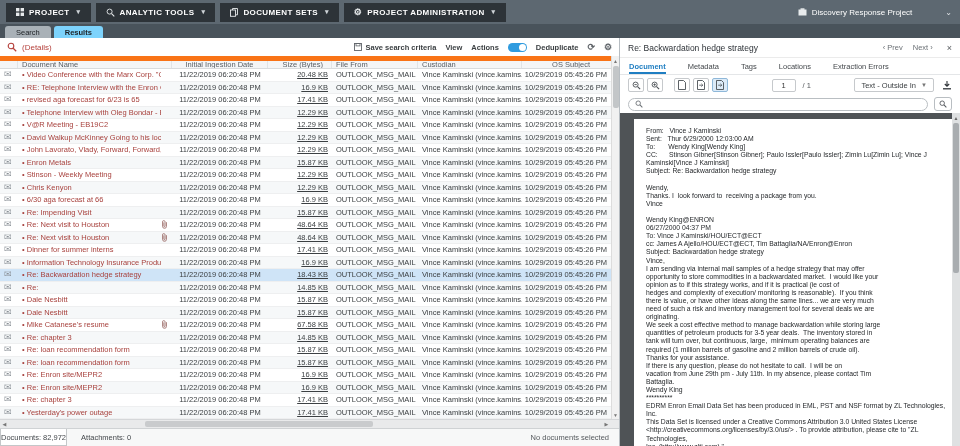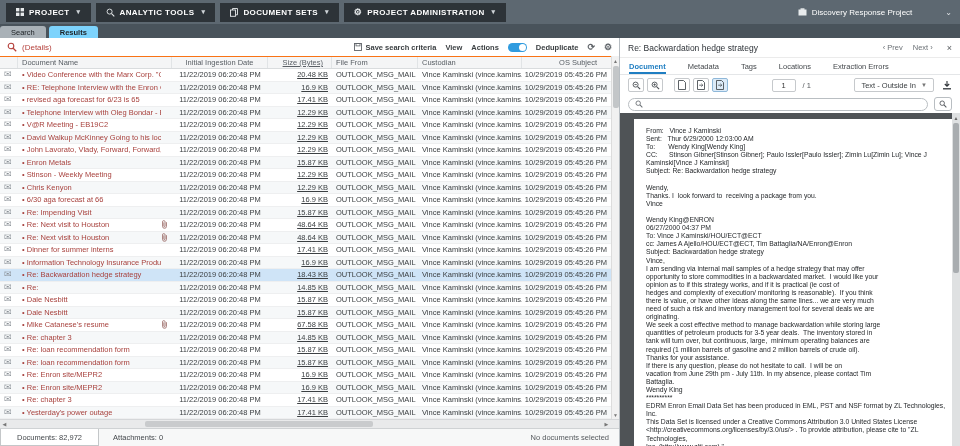--- a/index.html
+++ b/index.html
@@ -9,38 +9,38 @@
 
   
   .navbar { position:absolute; top:0; left:0; right:0; height:24px; background:#5d6871; display:flex; align-items:center; padding:0 8px 0 6px; gap:5px; }
   .menu-btn { background:#2d3338; color:#fff; height:19px; display:flex; align-items:center; gap:5px; padding:0 10px; font-size:8px; font-weight:bold; letter-spacing:.4px; cursor:pointer; }
   .menu-btn .chev { font-size:7px; color:#cfd4d8; margin-left:2px; }
   .menu-icon { color:#e8ebed; }
   .nav-right { margin-left:auto; display:flex; align-items:center; gap:5px; color:#fff; font-size:8px; }
   .nav-right .chev { margin-left:28px; color:#dfe3e6; font-size:8px; }
 
   
-  .tabstrip { position:absolute; top:24px; left:0; right:0; height:14px; background:#49535b; display:flex; align-items:flex-end; gap:3px; }
+  .tabstrip { position:absolute; top:24px; left:0; right:0; height:14px; background:#49535b; display:flex; align-items:flex-end; padding-left:5px; gap:3px; }
   .tab { height:12px; padding:0 11px; font-size:7.5px; display:flex; align-items:center; border-radius:3px 3px 0 0; color:#1d2125; cursor:pointer; }
   .tab.inactive { background:#a9b1b7; }
   .tab.active { background:#7dd3fc; font-weight:bold; }
 
   
   .left-panel { position:absolute; top:38px; left:0; width:620px; bottom:0; background:#fff; display:flex; flex-direction:column; border-right:1px solid #b7bdc2; }
   .results-toolbar { height:18px; display:flex; align-items:center; padding:0 7px; gap:5px; font-size:8px; flex:0 0 auto; }
   .details-link { color:#b5413c; font-size:8px; cursor:pointer; }
   .rt-right { margin-left:auto; display:flex; align-items:center; gap:9px; color:#3c4043;font-weight:bold; }
   .rt-item { display:flex; align-items:center; gap:3px; font-size:7.5px; cursor:pointer; }
   .toggle { width:19px; height:9px; border-radius:5px; background:#2f9bdf; position:relative; cursor:pointer; }
   .toggle .knob { position:absolute; right:1px; top:1px; width:7px; height:7px; border-radius:50%; background:#fff; }
   .icon-red { color:#b5413c; }
   .icon-gray { color:#5f6469; }
 
   
-  .tbl-header { height:13px; display:flex; align-items:center; background:#f4f5f6; border-top:1px solid #f97316; border-bottom:1px solid #d9dcde; font-size:7.5px; color:#5a6066; flex:0 0 auto; padding-right:16px; }
+  .tbl-header { height:13px; display:flex; align-items:center; background:#f4f5f6; border-top:5px solid #f97316; border-bottom:1px solid #d9dcde; font-size:7.5px; color:#5a6066; flex:0 0 auto; padding-right:23px; }
   .tbl-body { height:350px; overflow:hidden; flex:0 0 auto; position:relative; padding-right:8px; }
   .hcell, .cell { overflow:hidden; white-space:nowrap; flex:0 0 auto; }
   .hcell { border-right:1px solid #e1e4e6; padding:0 4px; height:100%; display:flex; align-items:center; }
   .c-icon { width:18px; }
   .c-name { width:154px; }
   .c-date { width:96px; justify-content:center; text-align:center; }
   .c-size { width:64px; justify-content:flex-end; text-align:right; padding-right:8px;text-decoration:underline; }
   .c-type { width:86px; }
   .c-cust { width:104px; }
   .c-os   { flex:1 1 auto; justify-content:flex-end; text-align:right; padding-right:6px; }
@@ -63,21 +63,21 @@
   .vscroll .arr.bottom { position:absolute; bottom:0; left:0; right:0; }
 
   
   .hscroll { height:9px; background:#e9eaeb; display:flex; align-items:center; position:relative; flex:0 0 auto; border-top:1px solid #d5d7d9; }
   .hscroll .arr { width:9px; font-size:5px; color:#777; display:flex; align-items:center; justify-content:center; cursor:pointer; }
   .hscroll .arr.right { position:absolute; right:8px; }
   .hscroll .thumb { position:absolute; left:145px; width:228px; top:1px; bottom:1px; background:#c9cbcd; border-radius:2px; cursor:pointer; }
 
   
   .statusbar { height:18px; background:#f7f8f8; border-top:1px solid #cfd2d4; display:flex; align-items:center; font-size:7.5px; color:#44484c; flex:1 0 auto; }
-  .doc-count { height:100%; display:flex; align-items:center; background:#fff; border:1px solid #c4c7c9; border-top:none; padding:0 16px; }
+  .doc-count { height:100%; display:flex; align-items:center; background:#fff; border:1px solid #c4c7c9; border-top:none; padding:0 0; }
   .att-count { padding:0 14px; }
   .sel-note { margin-left:auto; padding-right:10px; color:#55595d; }
 
   
   .preview { position:absolute; top:38px; left:620px; right:0; bottom:0; background:#fff; display:flex; flex-direction:column; }
   .pv-header { height:20px; display:flex; align-items:center; padding:0 8px; font-size:8.5px; color:#2e3338; border-bottom:1px solid #ebebeb; flex:0 0 auto; }
   .pv-nav { margin-left:auto; display:flex; align-items:center; gap:10px; font-size:7.5px; color:#6b7075; }
   .pv-nav .lnk { cursor:pointer; }
   .pv-close { cursor:pointer; color:#55595d; font-size:9px; margin-left:4px; }
   .pv-tabs { height:17px; display:flex; align-items:center; gap:22px; padding:0 9px; font-size:7.5px; border-bottom:1px solid #e4e6e8; flex:0 0 auto; color:#44484c; }

